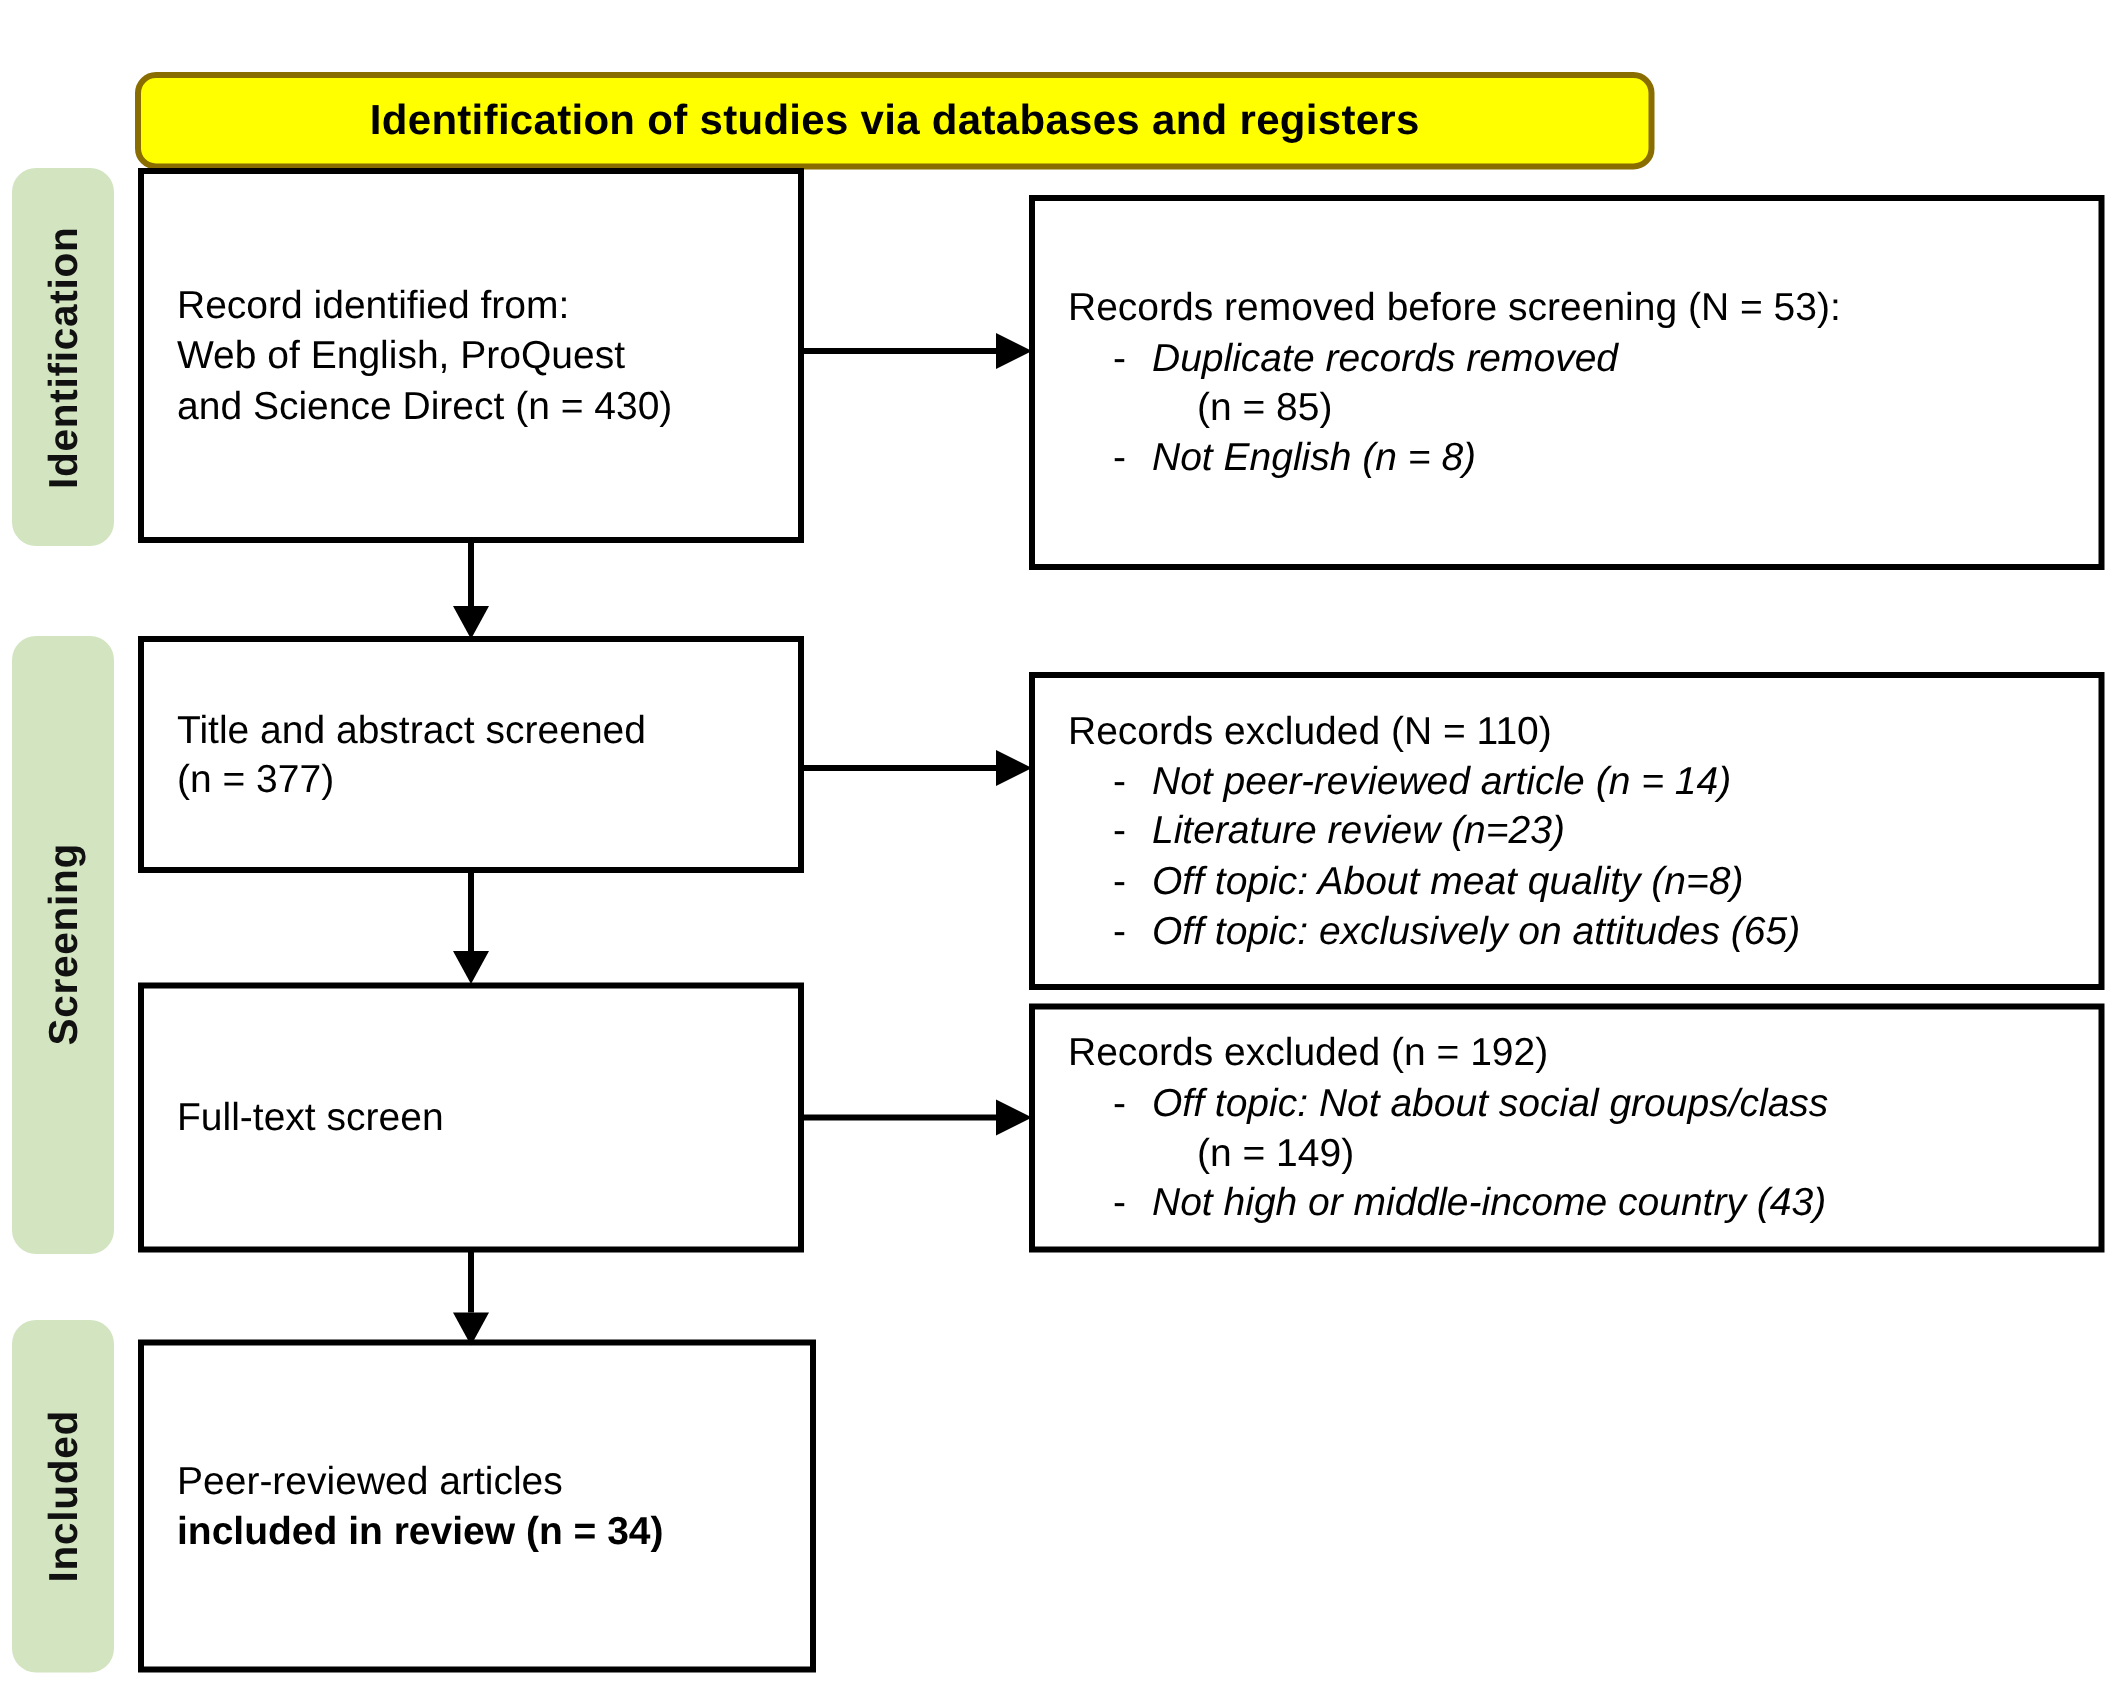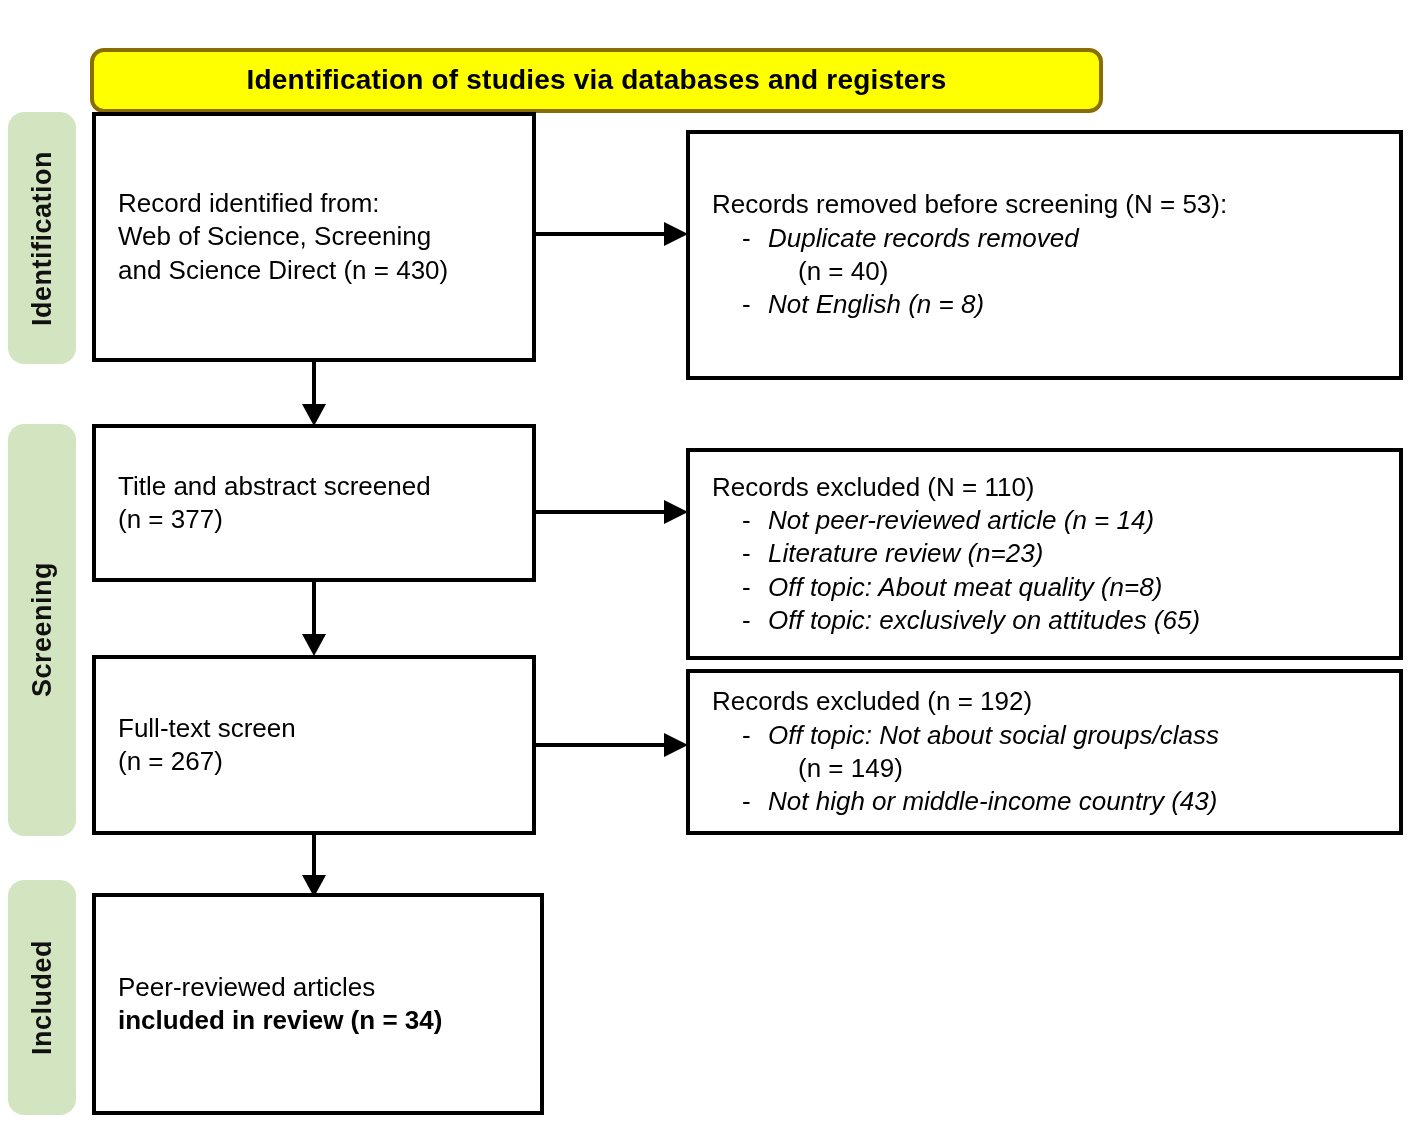--- a/index.html
+++ b/index.html
@@ -135,34 +135,34 @@
     <span class="stage-label">Screening</span>
   </div>
 
   <div class="stage-bar" style="left:8px; top:880px; width:68px; height:235px;">
     <span class="stage-label">Included</span>
   </div>
 
   <div class="flow-box" style="left:92px; top:112px; width:444px; height:250px;">
     <div class="box-body">
       <div class="box-line">Record identified from:</div>
-      <div class="box-line">Web of Science, Screening</div>
+      <div class="box-line">Web of English, ProQuest</div>
       <div class="box-line">and Science Direct (n = 430)</div>
     </div>
   </div>
 
   <div class="flow-box" style="left:686px; top:112px; width:717px; height:250px;margin-top:18px;">
     <div class="box-body">
       <div class="box-line">Records removed before screening (N = 53):</div>
       <ul class="bullet-list">
         <li class="bullet-item">
           <span class="bullet-dash">-</span>
           <span class="bullet-text">Duplicate records removed</span>
         </li>
-        <li class="bullet-cont">(n = 40)</li>
+        <li class="bullet-cont">(n = 85)</li>
         <li class="bullet-item">
           <span class="bullet-dash">-</span>
           <span class="bullet-text">Not English (n = 8)</span>
         </li>
       </ul>
     </div>
   </div>
 
   <div class="flow-box" style="left:92px; top:424px; width:444px; height:158px;">
     <div class="box-body">
@@ -191,21 +191,20 @@
           <span class="bullet-dash">-</span>
           <span class="bullet-text">Off topic: exclusively on attitudes (65)</span>
         </li>
       </ul>
     </div>
   </div>
 
   <div class="flow-box" style="left:92px; top:655px; width:444px; height:180px;">
     <div class="box-body">
       <div class="box-line">Full-text screen</div>
-      <div class="box-line">(n = 267)</div>
     </div>
   </div>
 
   <div class="flow-box" style="left:686px; top:669px; width:717px; height:166px;">
     <div class="box-body">
       <div class="box-line">Records excluded (n = 192)</div>
       <ul class="bullet-list">
         <li class="bullet-item">
           <span class="bullet-dash">-</span>
           <span class="bullet-text">Off topic: Not about social groups/class</span>

